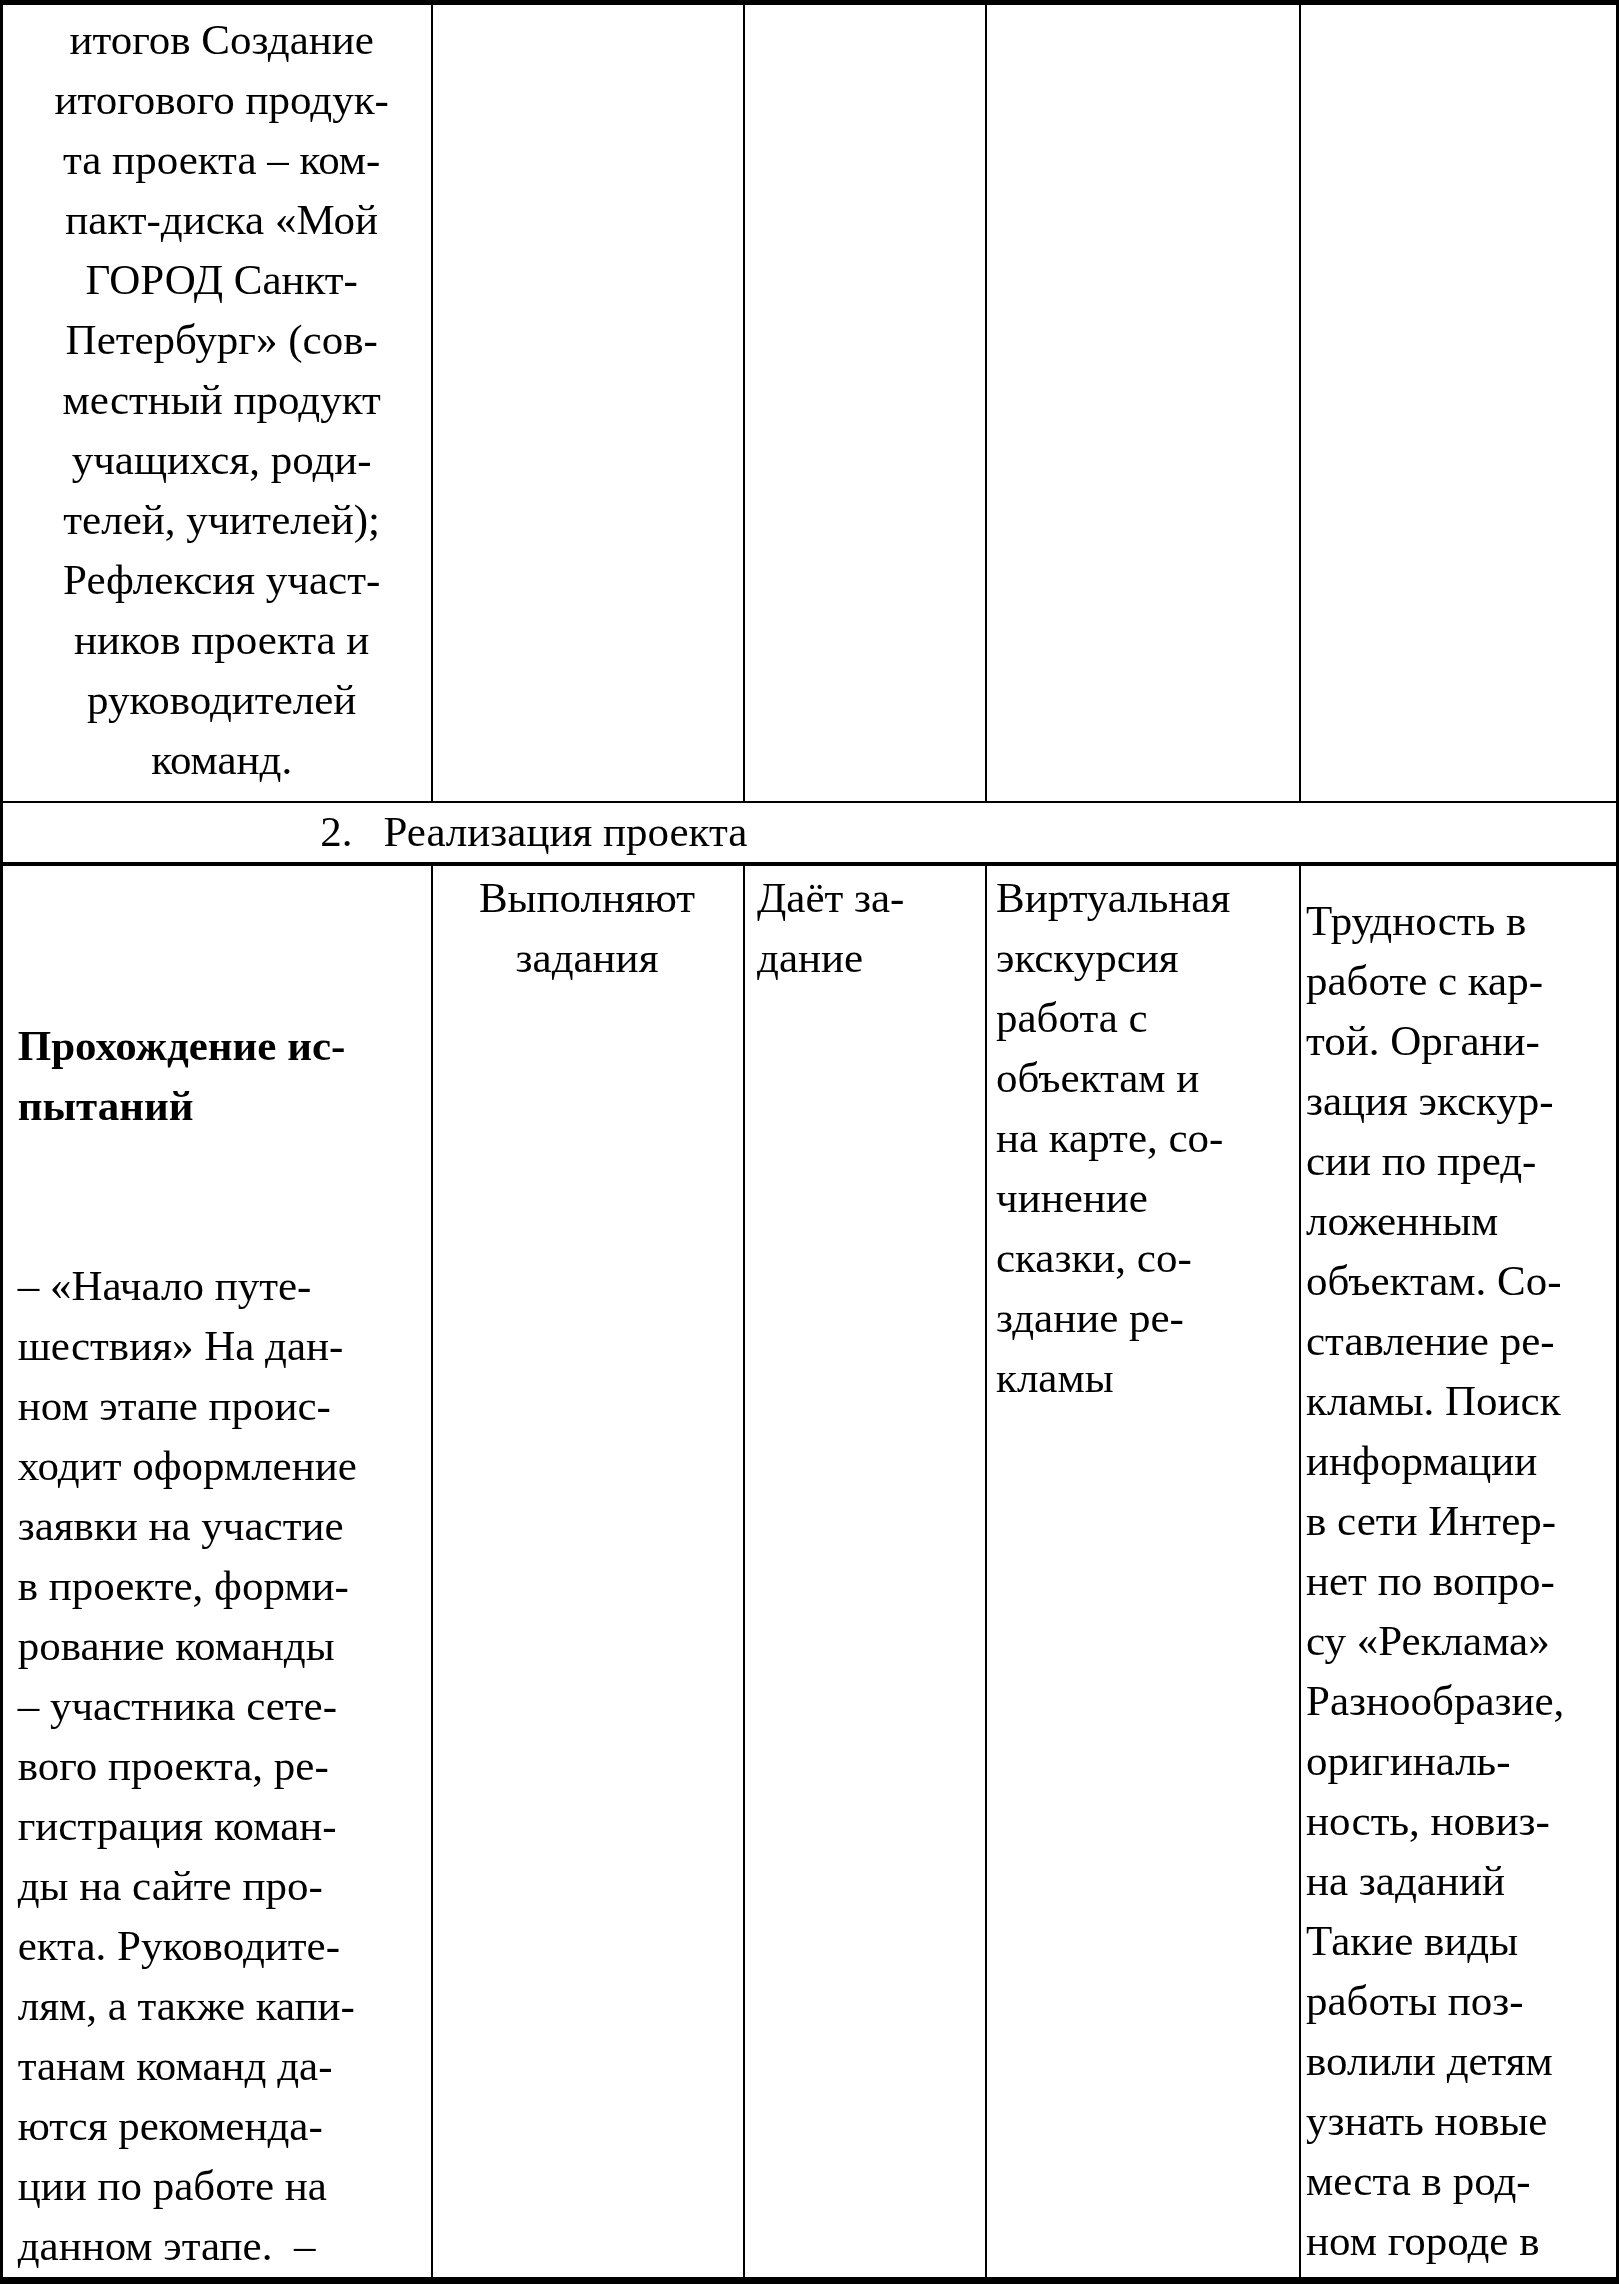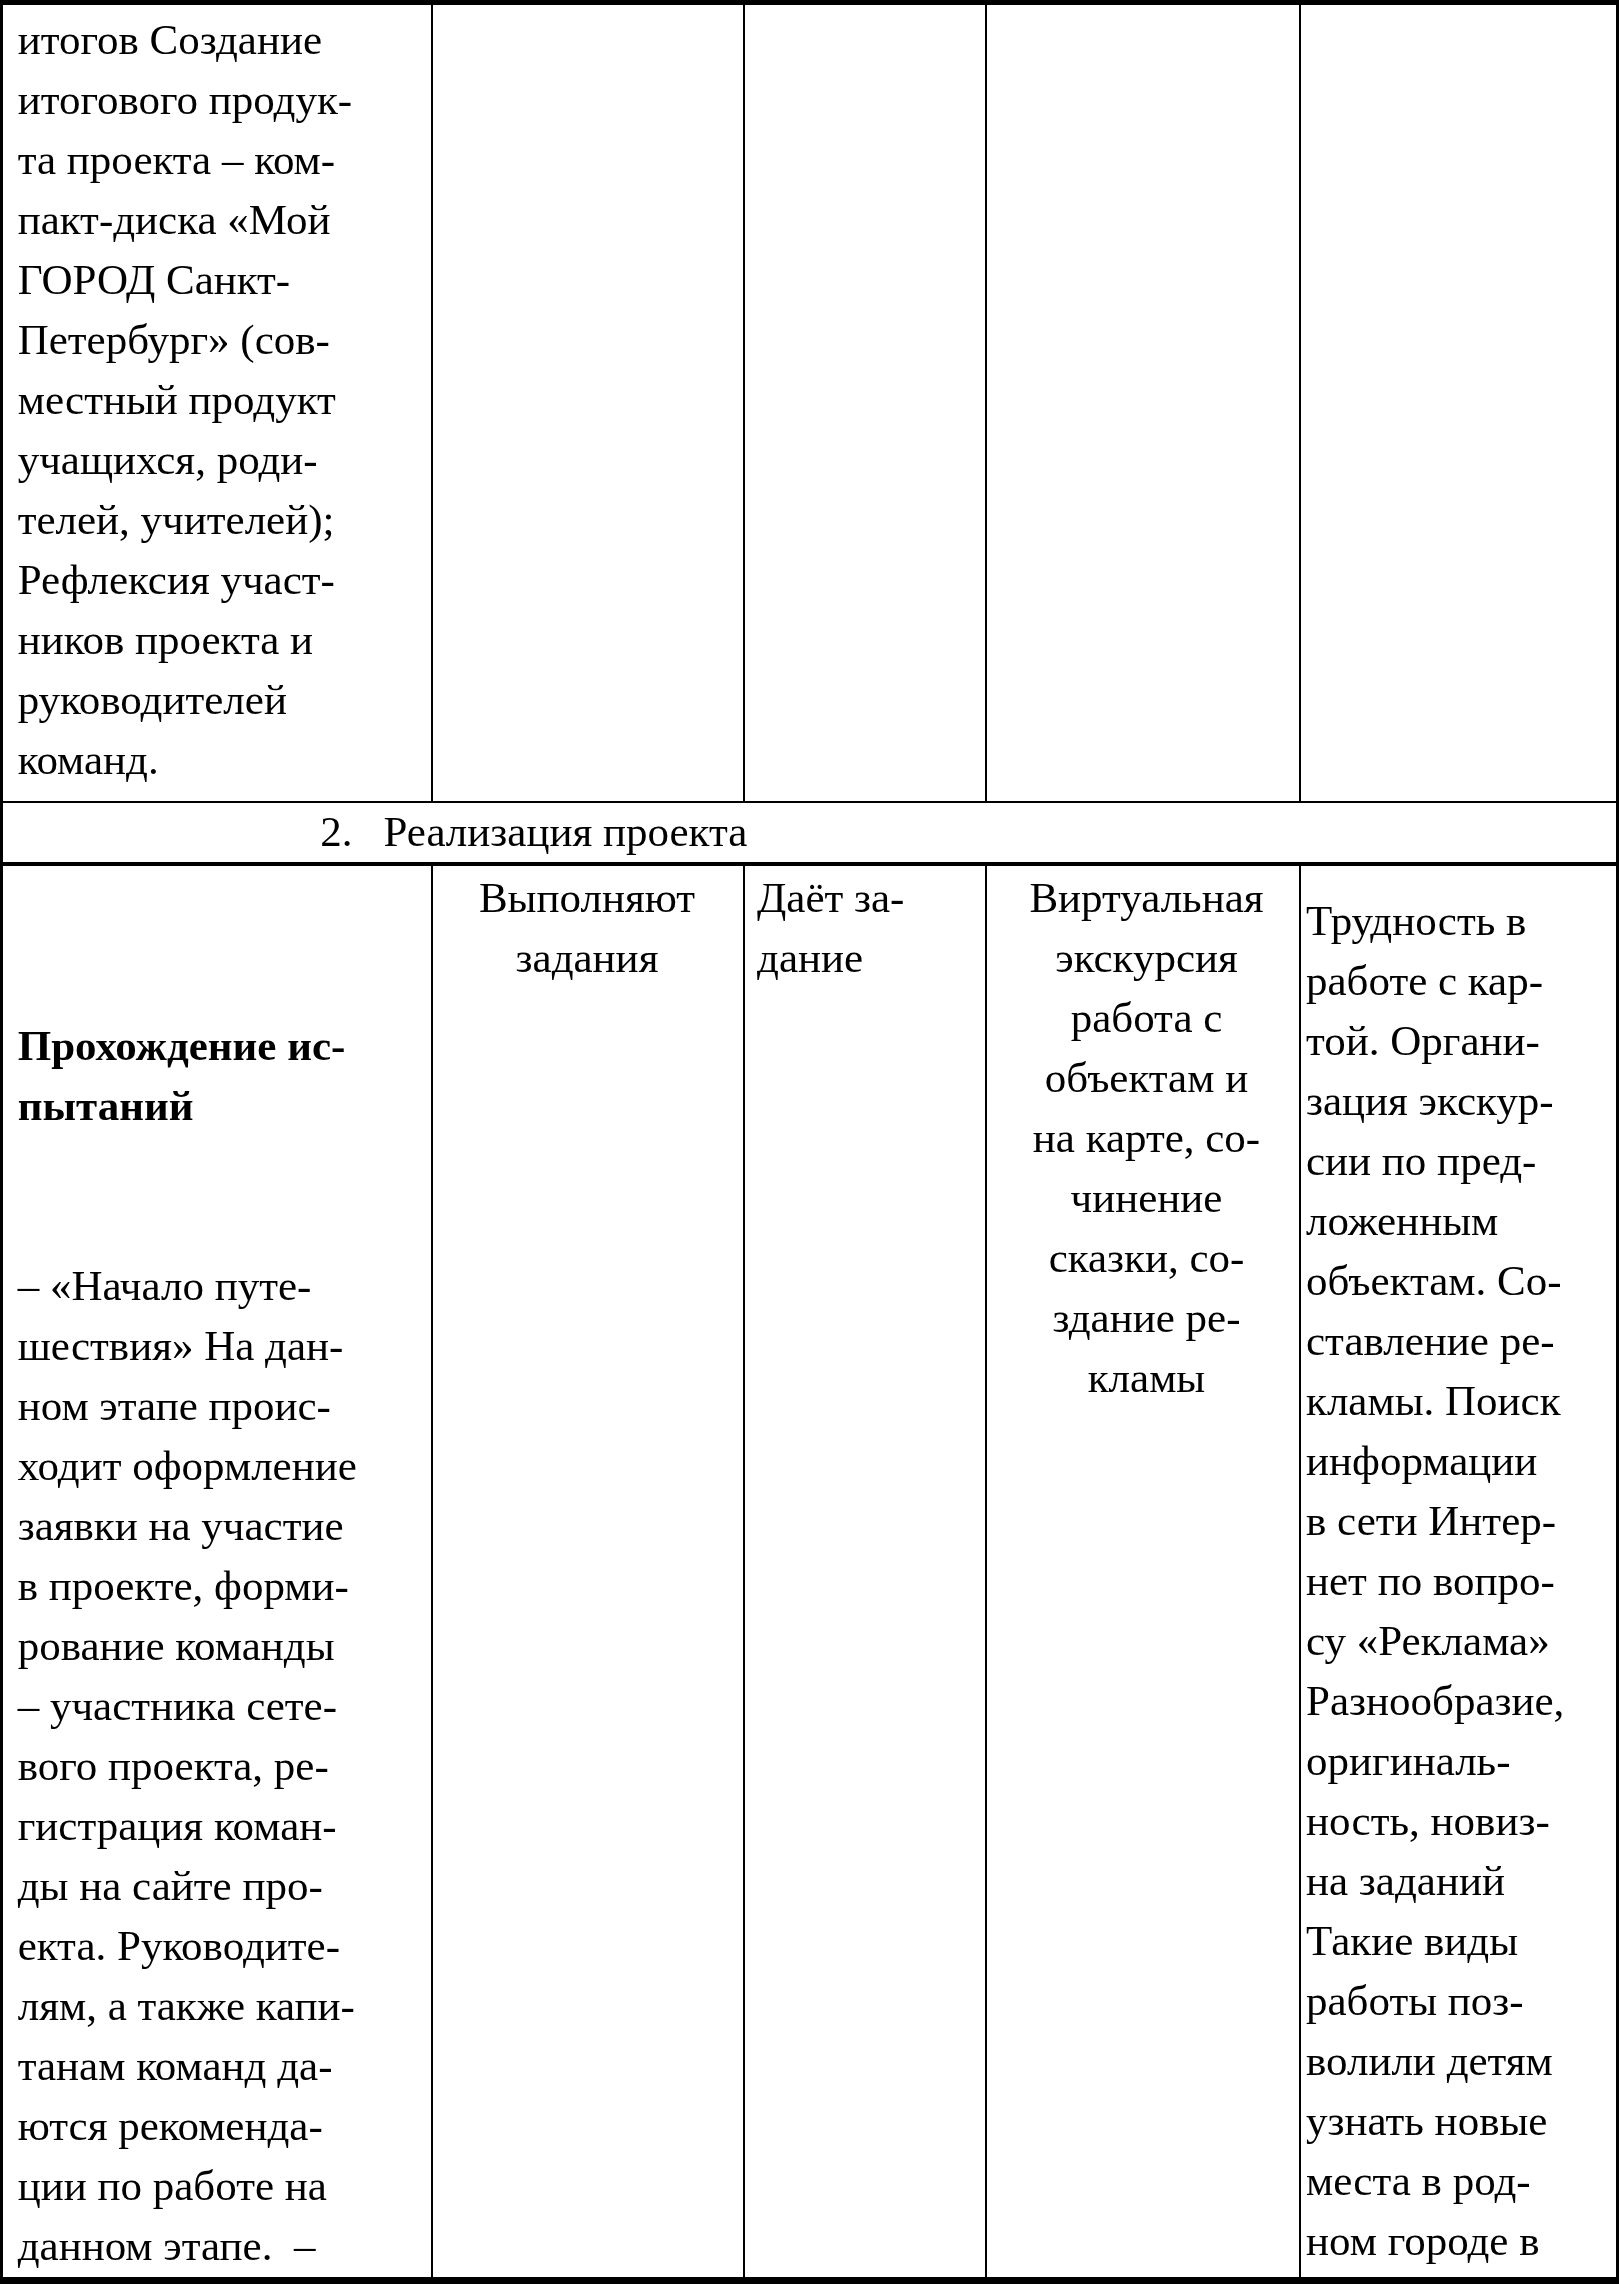--- a/index.html
+++ b/index.html
@@ -41,21 +41,21 @@
   <div class="line" style="left:431px;top:4.8px;width:2.4px;height:796px;"></div>
   <div class="line" style="left:743px;top:4.8px;width:2.4px;height:796px;"></div>
   <div class="line" style="left:985px;top:4.8px;width:2.4px;height:796px;"></div>
   <div class="line" style="left:1299px;top:4.8px;width:2.4px;height:796px;"></div>
 
   <div class="line" style="left:431px;top:866px;width:2.4px;height:1411px;"></div>
   <div class="line" style="left:743px;top:866px;width:2.4px;height:1411px;"></div>
   <div class="line" style="left:985px;top:866px;width:2.4px;height:1411px;"></div>
   <div class="line" style="left:1299px;top:866px;width:2.4px;height:1411px;"></div>
 
-  <div class="txt" style="left:17.7px;top:9.7px;width:408px;">итогов Создание
+  <div class="txt" style="left:17.7px;top:9.7px;width:408px;text-align:center;">итогов Создание
 итогового продук-
 та проекта – ком-
 пакт-диска «Мой
 ГОРОД Санкт-
 Петербург» (сов-
 местный продукт
 учащихся, роди-
 телей, учителей);
 Рефлексия участ-
 ников проекта и
@@ -92,21 +92,21 @@
 по мини-карте».
 Сбор всех команд</span>
   </div>
 
   <div class="txt center" style="left:433px;top:868px;width:308px;">Выполняют
 задания</div>
 
   <div class="txt" style="left:757px;top:868px;width:225px;">Даёт за-
 дание</div>
 
-  <div class="txt" style="left:996px;top:868px;width:301px;text-align:center;">Виртуальная
+  <div class="txt" style="left:996px;top:868px;width:301px;">Виртуальная
 экскурсия
 работа с
 объектам и
 на карте, со-
 чинение
 сказки, со-
 здание ре-
 кламы</div>
 
   <div class="txt" style="left:1306px;top:891px;width:307px;">Трудность в

